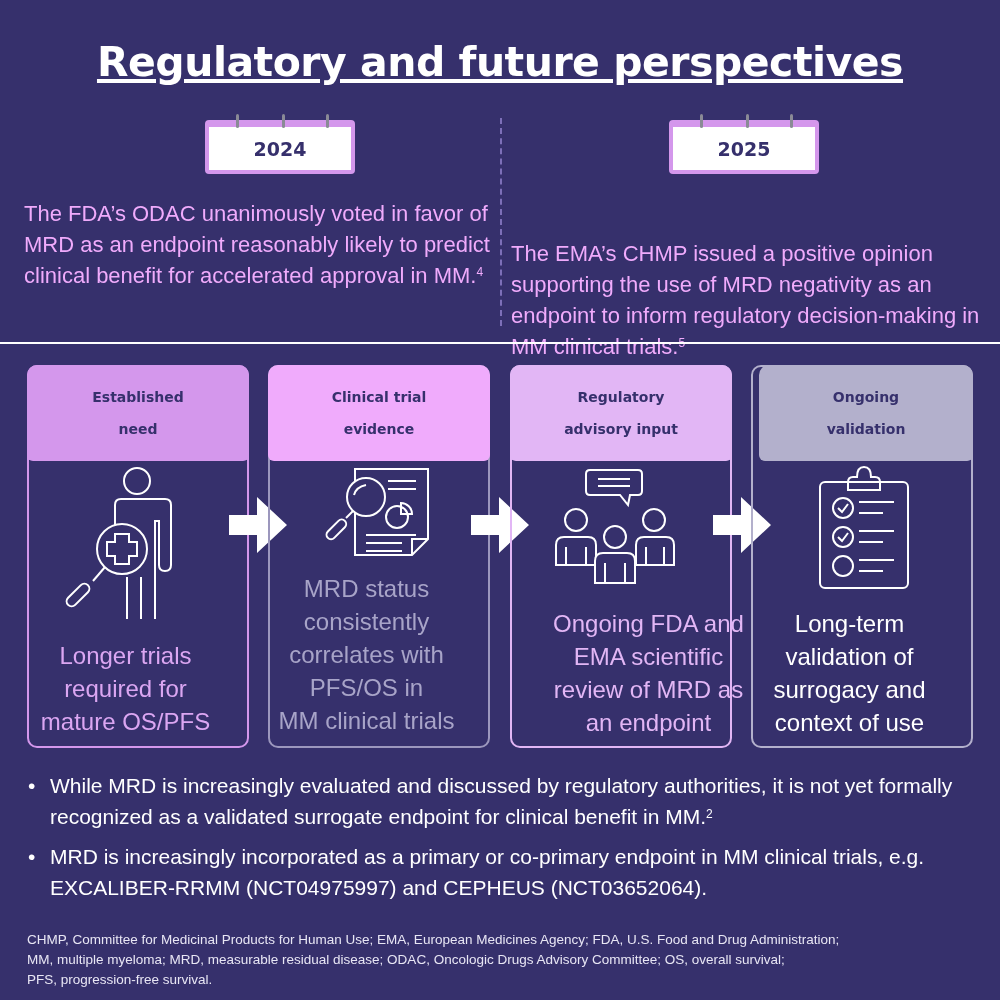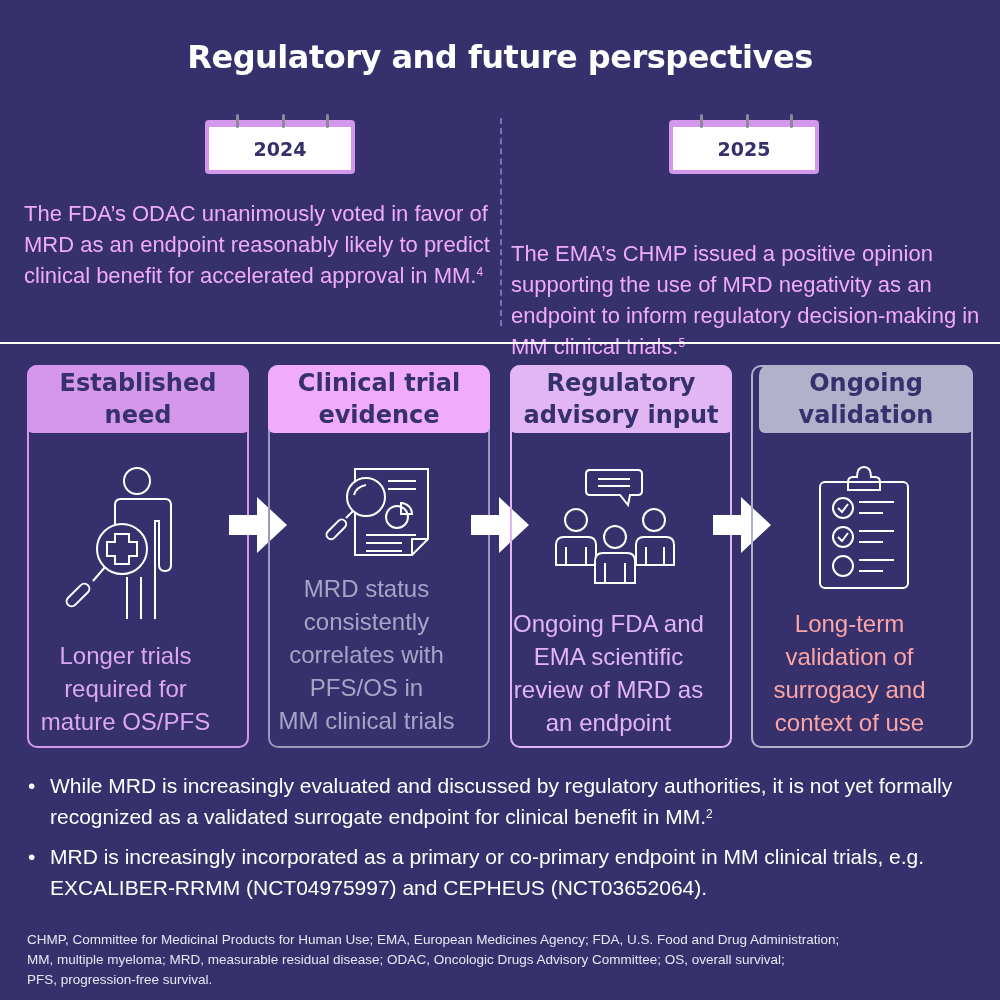--- a/index.html
+++ b/index.html
@@ -4,22 +4,23 @@
 <style>
   html, body { margin:0; padding:0; }
   body {
     width:1000px; height:1000px; overflow:hidden;
     background:#36306c;
     font-family:"Liberation Sans", sans-serif;
     color:#ffffff; position:relative;
   }
   .title {
     position:absolute; top:38px; left:0; width:1000px; text-align:center;
-    font-size:32px; font-weight:bold; letter-spacing:-0.5px; color:#fff;
+    font-size:41px; font-weight:bold; letter-spacing:-0.5px; color:#fff;
     font-family:"DejaVu Sans", sans-serif;
+    text-decoration:underline;
   }
   .cal {
     position:absolute; width:150px; height:54px; background:#fff;
     border:4px solid #d497ec; border-top-width:7px; border-radius:4px;
     box-sizing:border-box; display:flex; align-items:center; justify-content:center;
     font-family:"DejaVu Sans", sans-serif; font-weight:bold; font-size:19px; color:#36306c;
   }
   .cal .ring { position:absolute; top:-13px; width:3px; height:14px; background:#8a8a96; border-radius:2px; }
   .cal .r1 { left:27px; } .cal .r2 { left:73px; } .cal .r3 { left:117px; }
   .vdash {
@@ -30,24 +31,24 @@
     position:absolute; top:198px; width:470px; 
     font-size:22px; line-height:31px; color:#f0abfc;
   }
   .yeartext sup { font-size:12px; vertical-align:top; position:relative; top:-3px; }
   .hline { position:absolute; left:0; top:342px; width:1000px; height:2px; background:#fff; }
   .card {
     position:absolute; top:365px; width:222px; height:383px; box-sizing:border-box;
     border:2px solid; border-radius:10px;
   }
   .card-head {
-    position:absolute; left:-2px; top:-2px; right:-2px; height:68px;
+    position:absolute; left:-2px; top:-2px; right:-2px; height:96px;
     border-radius:10px 10px 6px 6px; display:flex; align-items:center; justify-content:center;
     text-align:center; font-family:"DejaVu Sans", sans-serif; font-weight:bold;
-    font-size:24px; line-height:32px; color:#36306c;
+    font-size:14px; line-height:32px; color:#36306c;
   }
   .card-icon { position:absolute; left:0; top:92px; width:218px; height:160px; }
   .card-body {
     position:absolute; left:0; width:193px; text-align:center;
     font-size:24px; line-height:33px;
   }
   .arrow { position:absolute; top:497px; width:58px; height:56px; }
   .bullets { position:absolute; left:28px; top:770px; width:950px; font-size:21px; line-height:31px; }
   .bullet { display:flex; margin-bottom:9px; }
   .bullet .dot { width:22px; flex:none; }
@@ -159,21 +160,21 @@
     <circle cx="64" cy="67" r="11"></circle>
     <path d="M44 112 V92 Q44 84 52 84 H76 Q84 84 84 92 V112 Z"></path>
     <path d="M54 94 V112 M74 94 V112"></path>
     <circle cx="142" cy="67" r="11"></circle>
     <path d="M124 112 V92 Q124 84 132 84 H154 Q162 84 162 92 V112 Z"></path>
     <path d="M134 94 V112 M152 94 V112"></path>
     <circle cx="103" cy="84" r="11" fill="#36306c"></circle>
     <path d="M83 130 V108 Q83 100 91 100 H115 Q123 100 123 108 V130 Z" fill="#36306c"></path>
     <path d="M93 110 V130 M113 110 V130"></path>
   </svg>
-  <div class="card-body" style="top:240px; color:#e2b6f5;">
+  <div class="card-body" style="top:240px; color:#e2b6f5;padding-left:40px;">
     <div>Ongoing FDA and</div>
     <div>EMA scientific</div>
     <div>review of MRD as</div>
     <div>an endpoint</div>
   </div>
 </div>
 
 <svg class="arrow" style="left:713px;" viewBox="0 0 58 56">
   <path d="M0 18 H28 V0 L58 28 L28 56 V38 H0 Z" fill="#fff"></path>
 </svg>
@@ -190,21 +191,21 @@
     <path d="M95 37 V29 Q95 24 100 24 H104 Q104 14 111 14 Q118 14 118 24 H122 Q127 24 127 29 V37 Z"></path>
     <circle cx="90" cy="55" r="10"></circle>
       <path d="M85 55 L89 59 L95 51"></path>
     <path d="M106 49 H141 M106 60 H130"></path>
     <circle cx="90" cy="84" r="10"></circle>
       <path d="M85 84 L89 88 L95 80"></path>
     <path d="M106 78 H141 M106 89 H130"></path>
     <circle cx="90" cy="113" r="10"></circle>
     <path d="M106 107 H141 M106 118 H130"></path>
   </svg>
-  <div class="card-body" style="top:240px; color:#fca5a5;">
+  <div class="card-body" style="top:240px; color:#ffffff;">
     <div>Long-term</div>
     <div>validation of</div>
     <div>surrogacy and</div>
     <div>context of use</div>
   </div>
 </div>
 
 <div class="bullets">
   <div class="bullet">
     <span class="dot">•</span>

